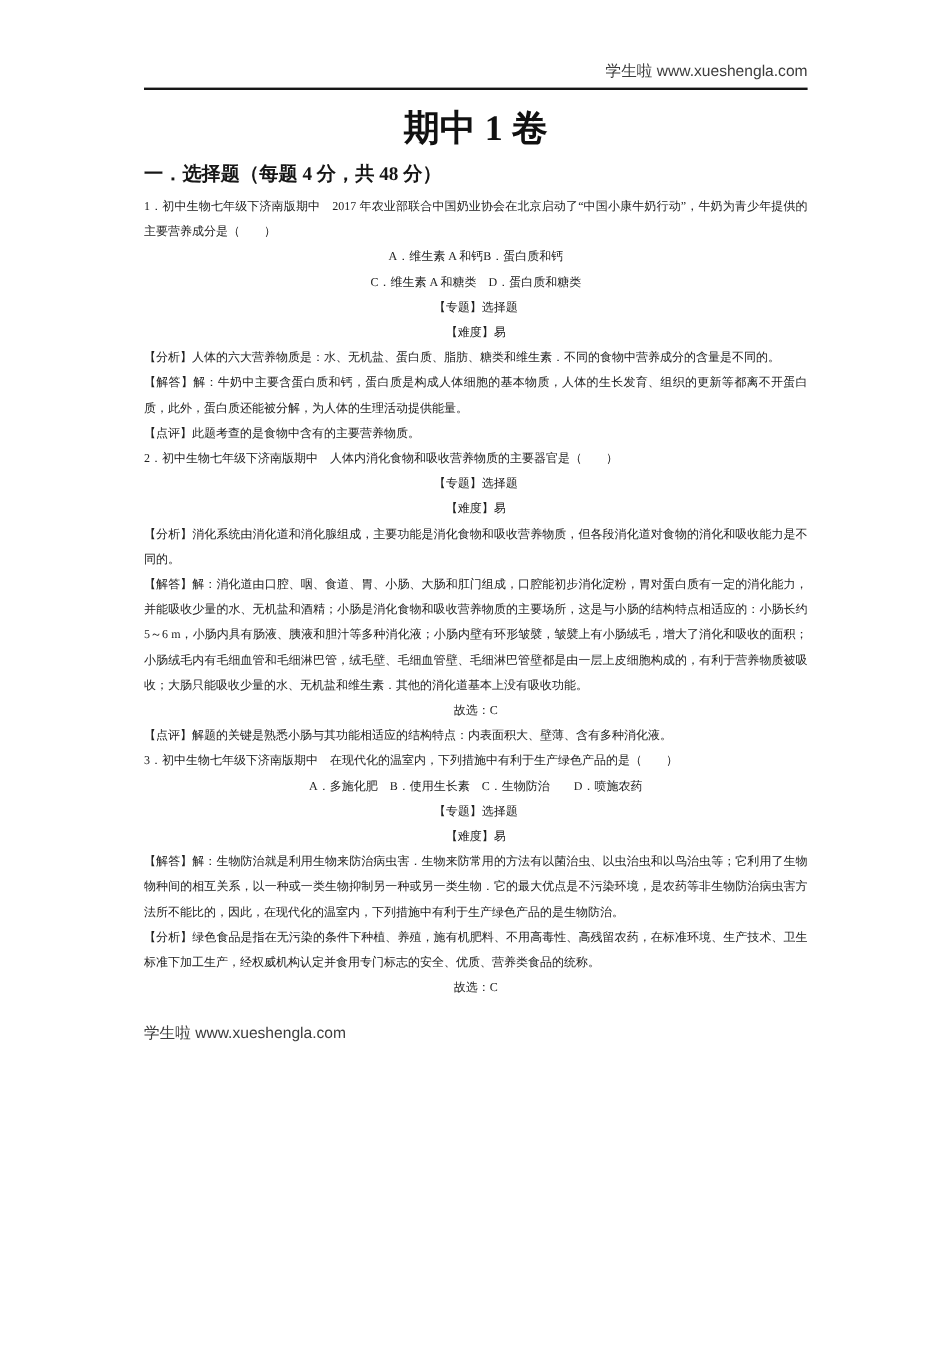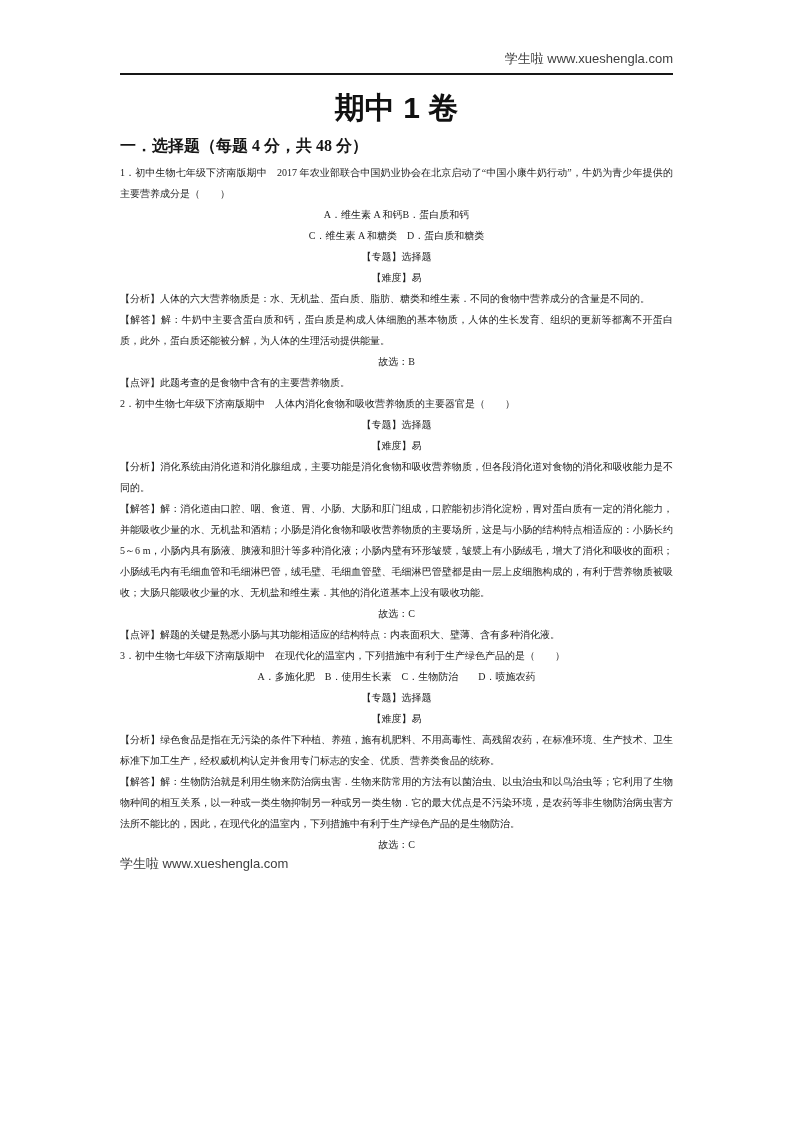--- a/index.html
+++ b/index.html
@@ -23,21 +23,21 @@
   .doc-header {
     margin-top: 50px;
     text-align: right;
     font-family: "Liberation Sans", "DejaVu Sans", sans-serif;
     font-size: 13px;
     color: #3d3d3d;
     padding-bottom: 5px;
     border-bottom: 2px solid #161616;
   }
   .doc-title {
-    font-family: Liberation Sans, sans-serif;
+    font-family: Liberation Serif, serif;
     font-size: 30px;
     font-weight: 700;
     text-align: center;
     color: #111111;
     margin: 14px 0 8px 0;
     line-height: 1.25;
   }
   .section-heading {
     font-family: "Liberation Serif", "DejaVu Serif", serif;
     font-size: 16px;
@@ -83,41 +83,40 @@
   <div class="body-text">
 
     <section>
       <p>1．初中生物七年级下济南版期中　2017 年农业部联合中国奶业协会在北京启动了“中国小康牛奶行动”，牛奶为青少年提供的主要营养成分是（　　）</p>
       <p class="short">A．维生素 A 和钙B．蛋白质和钙</p>
       <p class="short">C．维生素 A 和糖类　D．蛋白质和糖类</p>
       <p class="short">【专题】选择题</p>
       <p class="short">【难度】易</p>
       <p>【分析】人体的六大营养物质是：水、无机盐、蛋白质、脂肪、糖类和维生素．不同的食物中营养成分的含量是不同的。</p>
       <p>【解答】解：牛奶中主要含蛋白质和钙，蛋白质是构成人体细胞的基本物质，人体的生长发育、组织的更新等都离不开蛋白质，此外，蛋白质还能被分解，为人体的生理活动提供能量。</p>
-      <p class="short">故选：B</p>
       <p>【点评】此题考查的是食物中含有的主要营养物质。</p>
     </section>
 
     <section>
       <p>2．初中生物七年级下济南版期中　人体内消化食物和吸收营养物质的主要器官是（　　）</p>
       <p class="short">【专题】选择题</p>
       <p class="short">【难度】易</p>
       <p>【分析】消化系统由消化道和消化腺组成，主要功能是消化食物和吸收营养物质，但各段消化道对食物的消化和吸收能力是不同的。</p>
       <p>【解答】解：消化道由口腔、咽、食道、胃、小肠、大肠和肛门组成，口腔能初步消化淀粉，胃对蛋白质有一定的消化能力，并能吸收少量的水、无机盐和酒精；小肠是消化食物和吸收营养物质的主要场所，这是与小肠的结构特点相适应的：小肠长约 5～6 m，小肠内具有肠液、胰液和胆汁等多种消化液；小肠内壁有环形皱襞，皱襞上有小肠绒毛，增大了消化和吸收的面积；小肠绒毛内有毛细血管和毛细淋巴管，绒毛壁、毛细血管壁、毛细淋巴管壁都是由一层上皮细胞构成的，有利于营养物质被吸收；大肠只能吸收少量的水、无机盐和维生素．其他的消化道基本上没有吸收功能。</p>
       <p class="short">故选：C</p>
       <p>【点评】解题的关键是熟悉小肠与其功能相适应的结构特点：内表面积大、壁薄、含有多种消化液。</p>
     </section>
 
     <section>
       <p>3．初中生物七年级下济南版期中　在现代化的温室内，下列措施中有利于生产绿色产品的是（　　）</p>
       <p class="short">A．多施化肥　B．使用生长素　C．生物防治　　D．喷施农药</p>
       <p class="short">【专题】选择题</p>
       <p class="short">【难度】易</p>
+      <p>【解答】解：生物防治就是利用生物来防治病虫害．生物来防常用的方法有以菌治虫、以虫治虫和以鸟治虫等；它利用了生物物种间的相互关系，以一种或一类生物抑制另一种或另一类生物．它的最大优点是不污染环境，是农药等非生物防治病虫害方法所不能比的，因此，在现代化的温室内，下列措施中有利于生产绿色产品的是生物防治。</p>
       <p>【分析】绿色食品是指在无污染的条件下种植、养殖，施有机肥料、不用高毒性、高残留农药，在标准环境、生产技术、卫生标准下加工生产，经权威机构认定并食用专门标志的安全、优质、营养类食品的统称。</p>
-      <p>【解答】解：生物防治就是利用生物来防治病虫害．生物来防常用的方法有以菌治虫、以虫治虫和以鸟治虫等；它利用了生物物种间的相互关系，以一种或一类生物抑制另一种或另一类生物．它的最大优点是不污染环境，是农药等非生物防治病虫害方法所不能比的，因此，在现代化的温室内，下列措施中有利于生产绿色产品的是生物防治。</p>
       <p class="short">故选：C</p>
     </section>
 
   </div>
 
   <div class="doc-footer">
     <span>学生啦 www.xueshengla.com</span>
   </div>
 
 </div>

